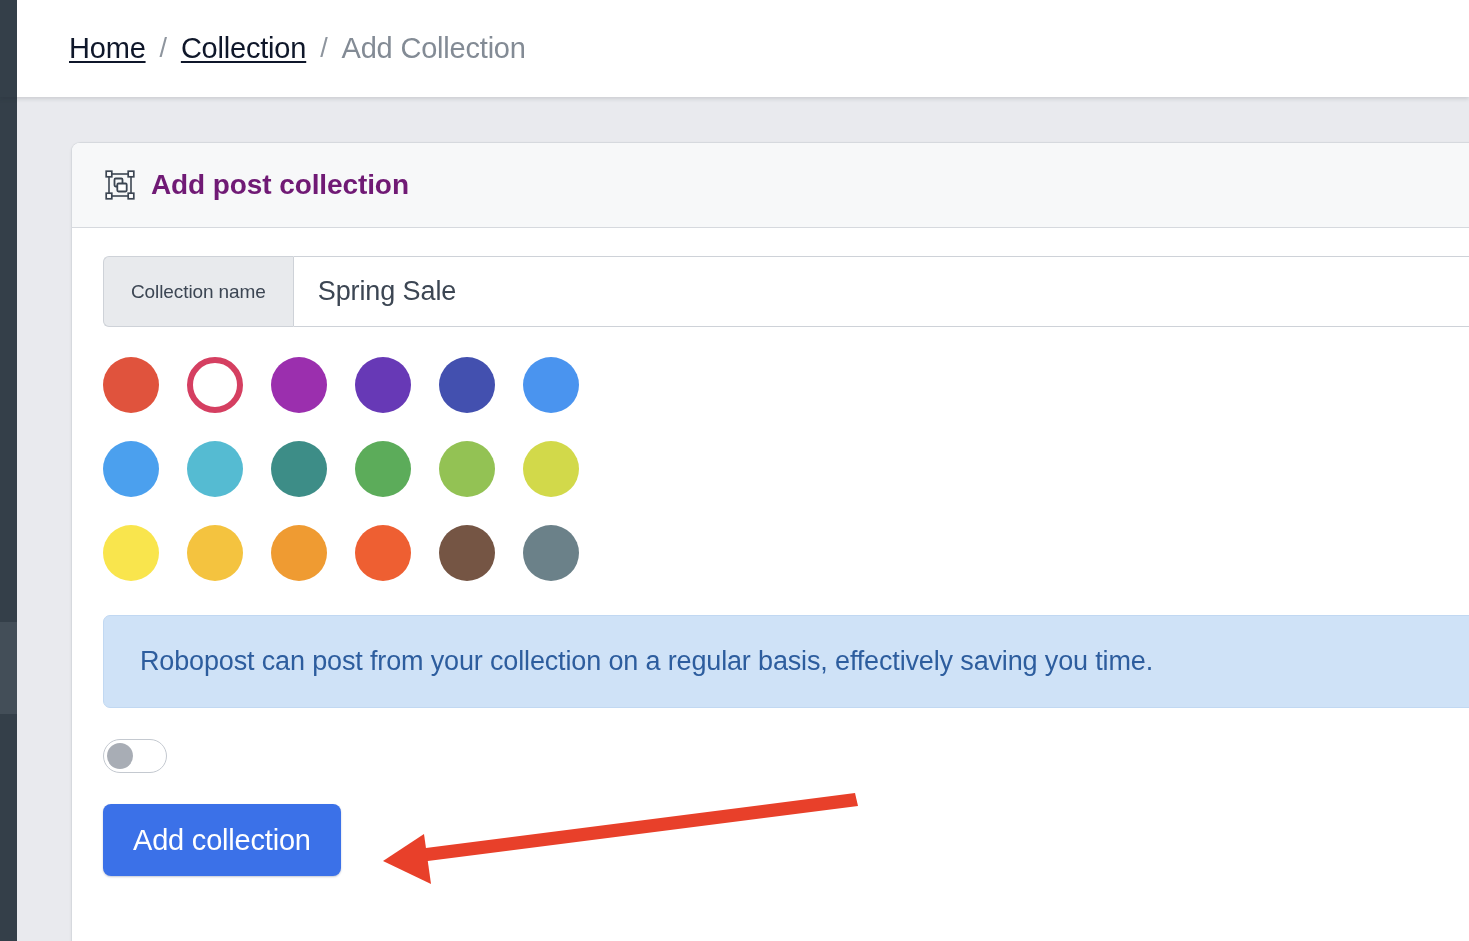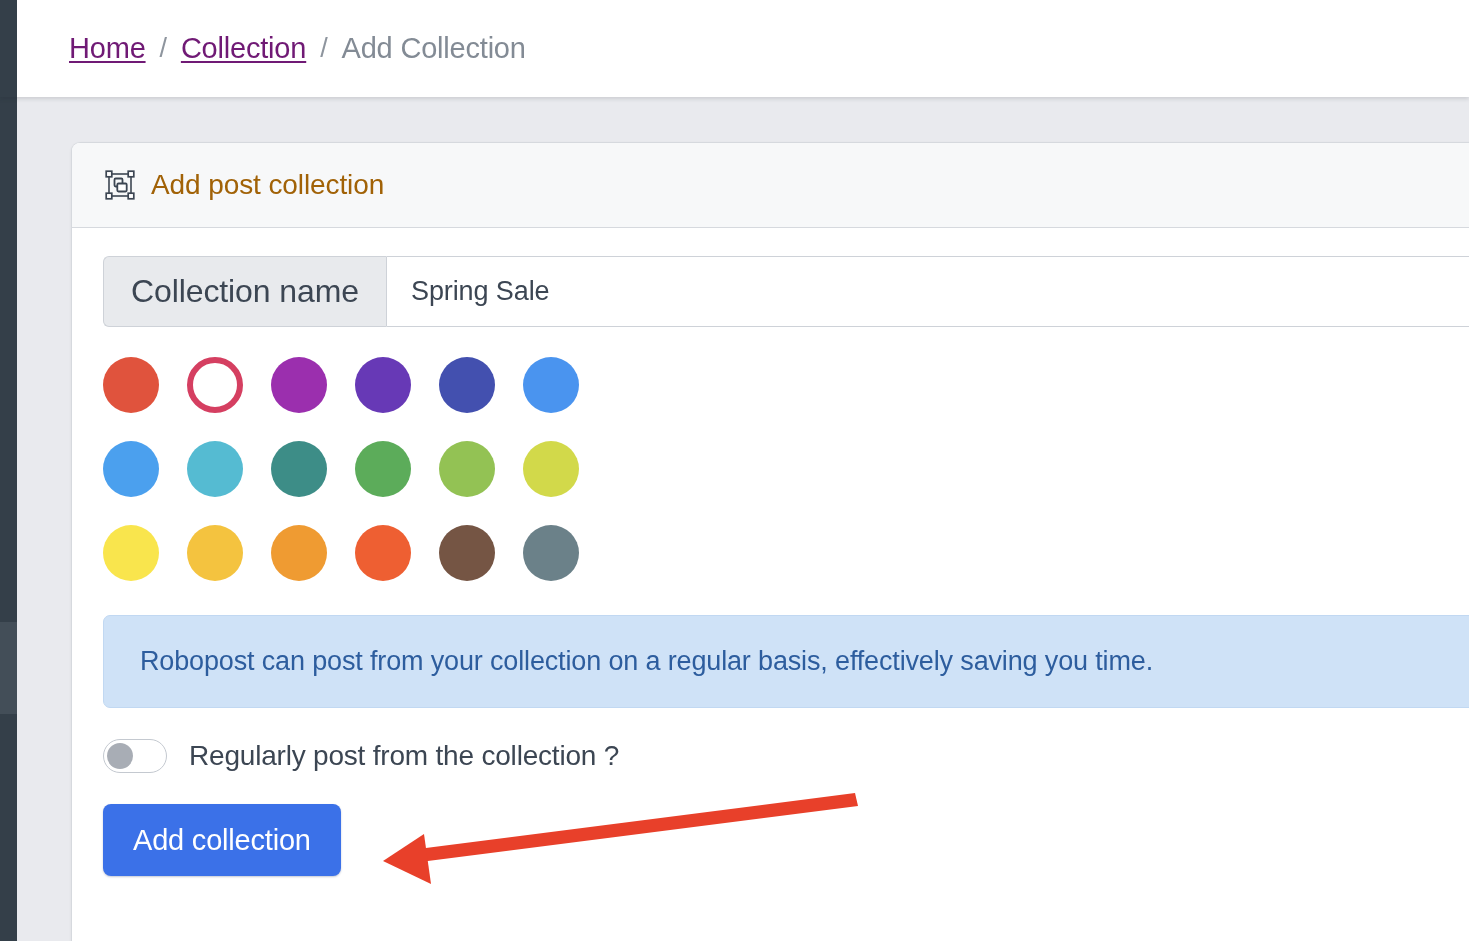--- a/index.html
+++ b/index.html
@@ -53,21 +53,21 @@
     position: absolute;
     left: 69px; top: 0;
     height: 97px;
     display: flex;
     align-items: center;
     gap: 0;
     font-size: 29px;
     letter-spacing: -0.2px;
   }
   .crumb-link {
-    color: #701a75;
+    color: #0f172a;
     text-decoration: underline;
     text-underline-offset: 3px;
     text-decoration-thickness: 2px;
     cursor: pointer;
     white-space: nowrap;
   }
   .crumb-sep {
     color: #8e959e;
     margin: 0 14px;
     font-size: 27px;
@@ -103,22 +103,23 @@
     background: #f7f8f9;
     border-bottom: 1px solid #d6d9de;
     border-radius: 8px 8px 0 0;
     display: flex;
     align-items: center;
     padding-left: 33px;
     gap: 16px;
   }
   .card-header-title {
     font-size: 28px;
-    color: #a16207;
+    color: #701a75;
     letter-spacing: -0.1px;
+    font-weight: bold;
   }
   .group-icon { display: block; }
 
   .card-body {
     padding: 28px 0 0 31px;
   }
 
   
   .input-group {
     display: flex;
@@ -127,21 +128,21 @@
     margin-bottom: 30px;
   }
   .input-prepend {
     display: flex;
     align-items: center;
     padding: 0 27px;
     background: #e8eaed;
     border: 1px solid #ced2d8;
     border-right: none;
     border-radius: 6px 0 0 6px;
-    font-size: 32px;
+    font-size: 19px;
     color: #3c4653;
     white-space: nowrap;
     letter-spacing: -0.1px;
   }
   .name-input {
     flex: 1;
     border: 1px solid #ced2d8;
     border-radius: 0 6px 6px 0;
     background: #ffffff;
     font-family: "Liberation Sans", sans-serif;
@@ -322,21 +323,20 @@
         </div>
 
         
         <div class="alert-info">Robopost can post from your collection on a regular basis, effectively saving you time.</div>
 
         
         <div class="toggle-row">
           <div class="toggle">
             <div class="toggle-knob"></div>
           </div>
-          <span class="toggle-label">Regularly post from the collection ?</span>
         </div>
 
         
         <button class="btn-primary">Add collection</button>
 
       </div>
     </div>
   </div>
 
   <svg class="annotation-arrow" viewBox="0 0 1469 941">

